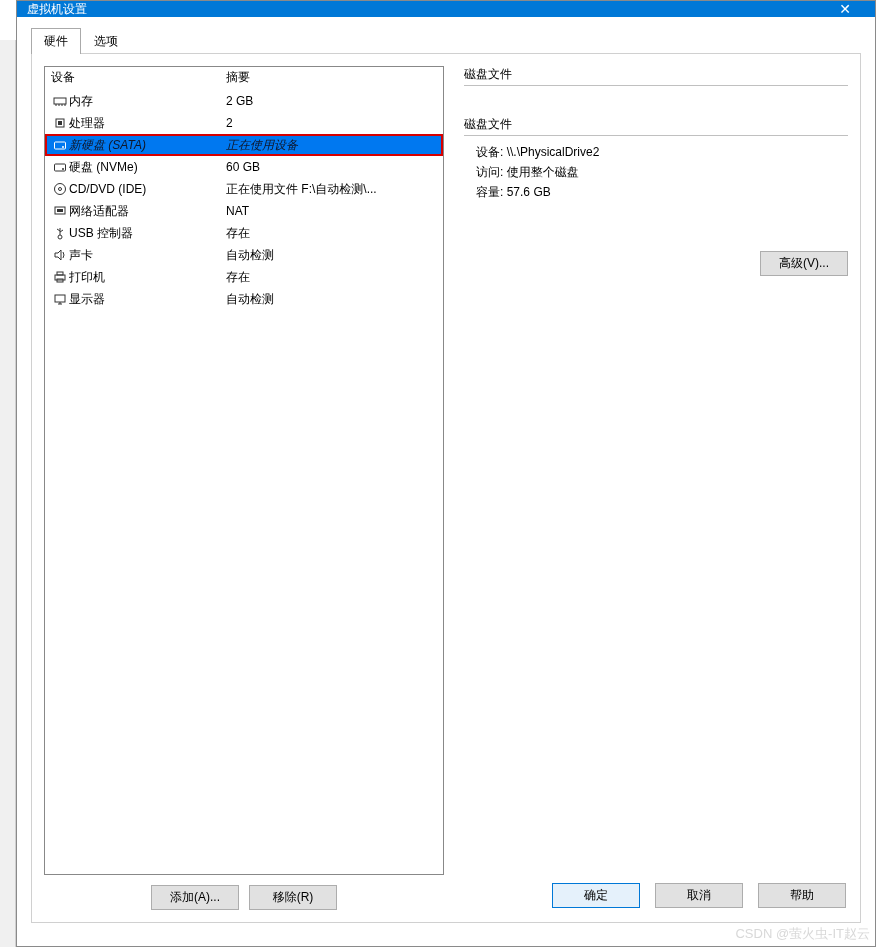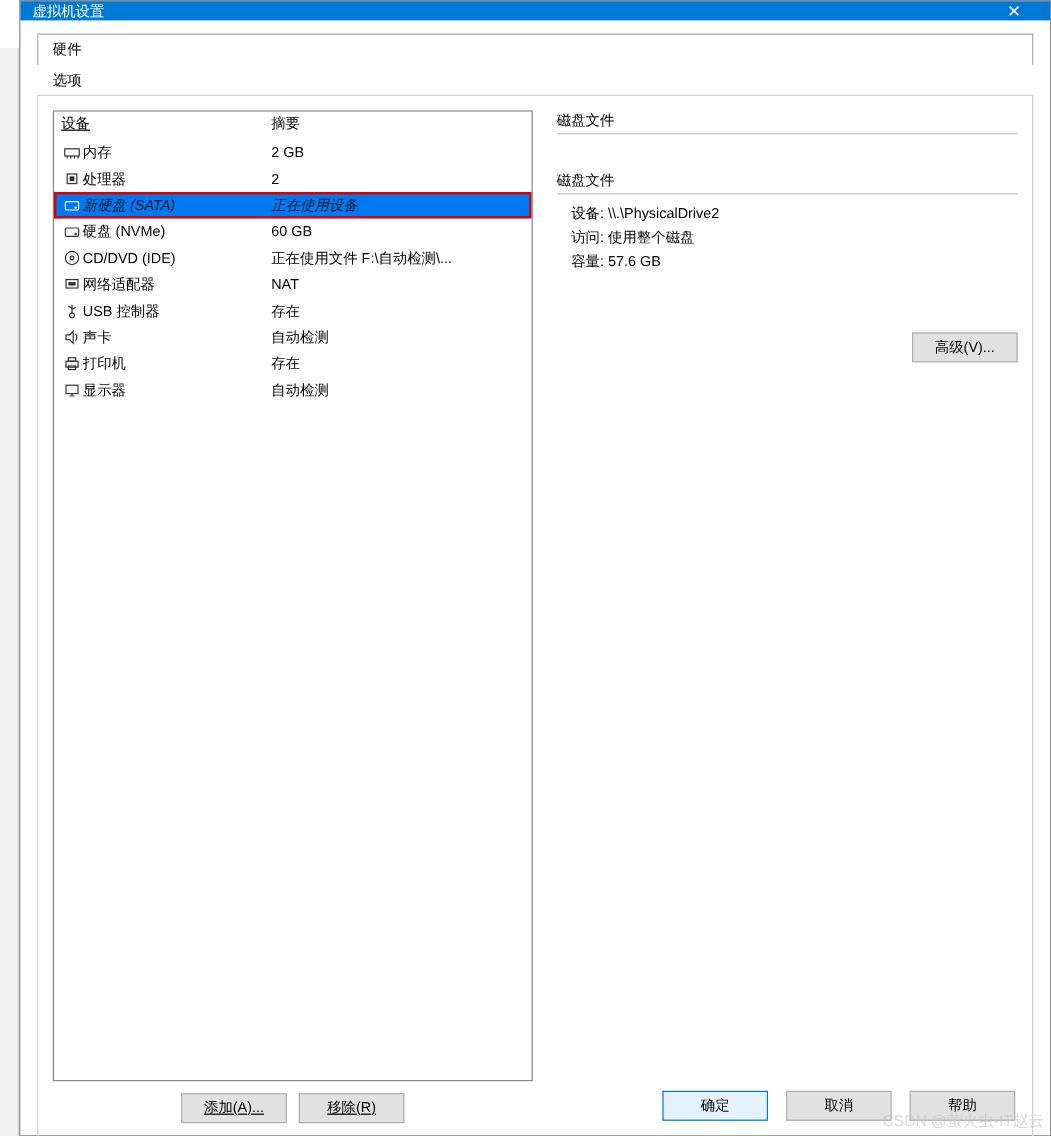--- a/index.html
+++ b/index.html
@@ -4,38 +4,38 @@
 <style>
   * { box-sizing: border-box; }
   html, body { margin: 0; padding: 0; font-family: "Microsoft YaHei", "Segoe UI", Tahoma, sans-serif; font-size: 12px; color: #000; }
   body { background: #000; width: 876px; height: 947px; overflow: hidden; position: relative; }
   .left-stub { position:absolute; left:0; top:40px; width:16px; bottom:0; background:#f0f0f0; border-right:1px solid #d0d0d0;}
   .window { position: absolute; left: 16px; top: 0; width: 860px; height: 947px; background: #fff; border: 1px solid #8a8a8a;}
   .titlebar { background: #0078d7; color: #fff; height: 16px; display: flex; align-items: center; padding: 0 10px; font-size: 12px; }
   .titlebar .title { flex: 1; }
   .titlebar .close { width: 40px; text-align: center; cursor: default; font-size:14px;}
   .content { padding: 10px 14px 14px 14px; }
-  .tabs { display:flex; position:relative; top:1px; z-index:2;flex-direction:column;}
+  .tabs { display:flex; position:relative; top:1px; z-index:2;}
   .tab { padding: 4px 12px; border:1px solid #aaa; border-bottom:none; background:#fff; font-size:12px;}
   .tab.inactive { border-color: transparent; background:transparent;}
   .panel { border:1px solid #d0d0d0; padding:12px; height:870px; position:relative;}
   .cols { display:flex; gap:20px; height:100%;}
   .left { flex:0 0 400px; display:flex; flex-direction:column;}
   .listbox { border:1px solid #888; flex:1; overflow:hidden;}
   .lb-head { display:flex; padding:2px 6px 4px 6px;}
-  .hcol1 { flex:0 0 175px;text-decoration:underline;}
+  .hcol1 { flex:0 0 175px;}
   .hcol2 { flex:1;}
   .row { display:flex; align-items:center; height:22px; padding:0 6px;}
   .row.sel { background:#0078f0; color:#0f172a;font-style:italic;}
   .row.sel.highlight { outline:2px solid #d80000; outline-offset:-2px;}
   .icon { flex:0 0 18px; display:flex; align-items:center; justify-content:center;}
   .icon svg { display:block;}
   .c1 { flex:0 0 157px; white-space:nowrap; overflow:hidden; text-overflow:ellipsis;}
   .c2 { flex:1; white-space:nowrap; overflow:hidden; text-overflow:ellipsis;}
-  .btnrow { display:flex; justify-content:center; gap:10px; margin-top:10px;text-decoration:underline;}
+  .btnrow { display:flex; justify-content:center; gap:10px; margin-top:10px;}
   button.win { min-width:88px; height:25px; background:#e1e1e1; border:1px solid #adadad; font-family:inherit; font-size:12px; padding:0 12px;}
   button.win.primary { border:1px solid #0078d7; background:#e5f1fb;}
   .right { flex:1;}
   .grp-label { margin-bottom:2px;}
   .grp-sep { border:none; border-top:1px solid #c0c0c0; margin:2px 0 8px 0;}
   .diskfile { border:1px solid #888; padding:4px 6px; height:24px; display:flex; align-items:center;}
   .info-line { margin:3px 0;}
   .adv-wrap { text-align:right; margin-top:50px;}
   .footer { position:absolute; right:14px; bottom:14px; display:flex; gap:15px;}
   .watermark { position:absolute; right:6px; bottom:4px; color:rgba(200,200,200,0.7); font-size:13px;}

